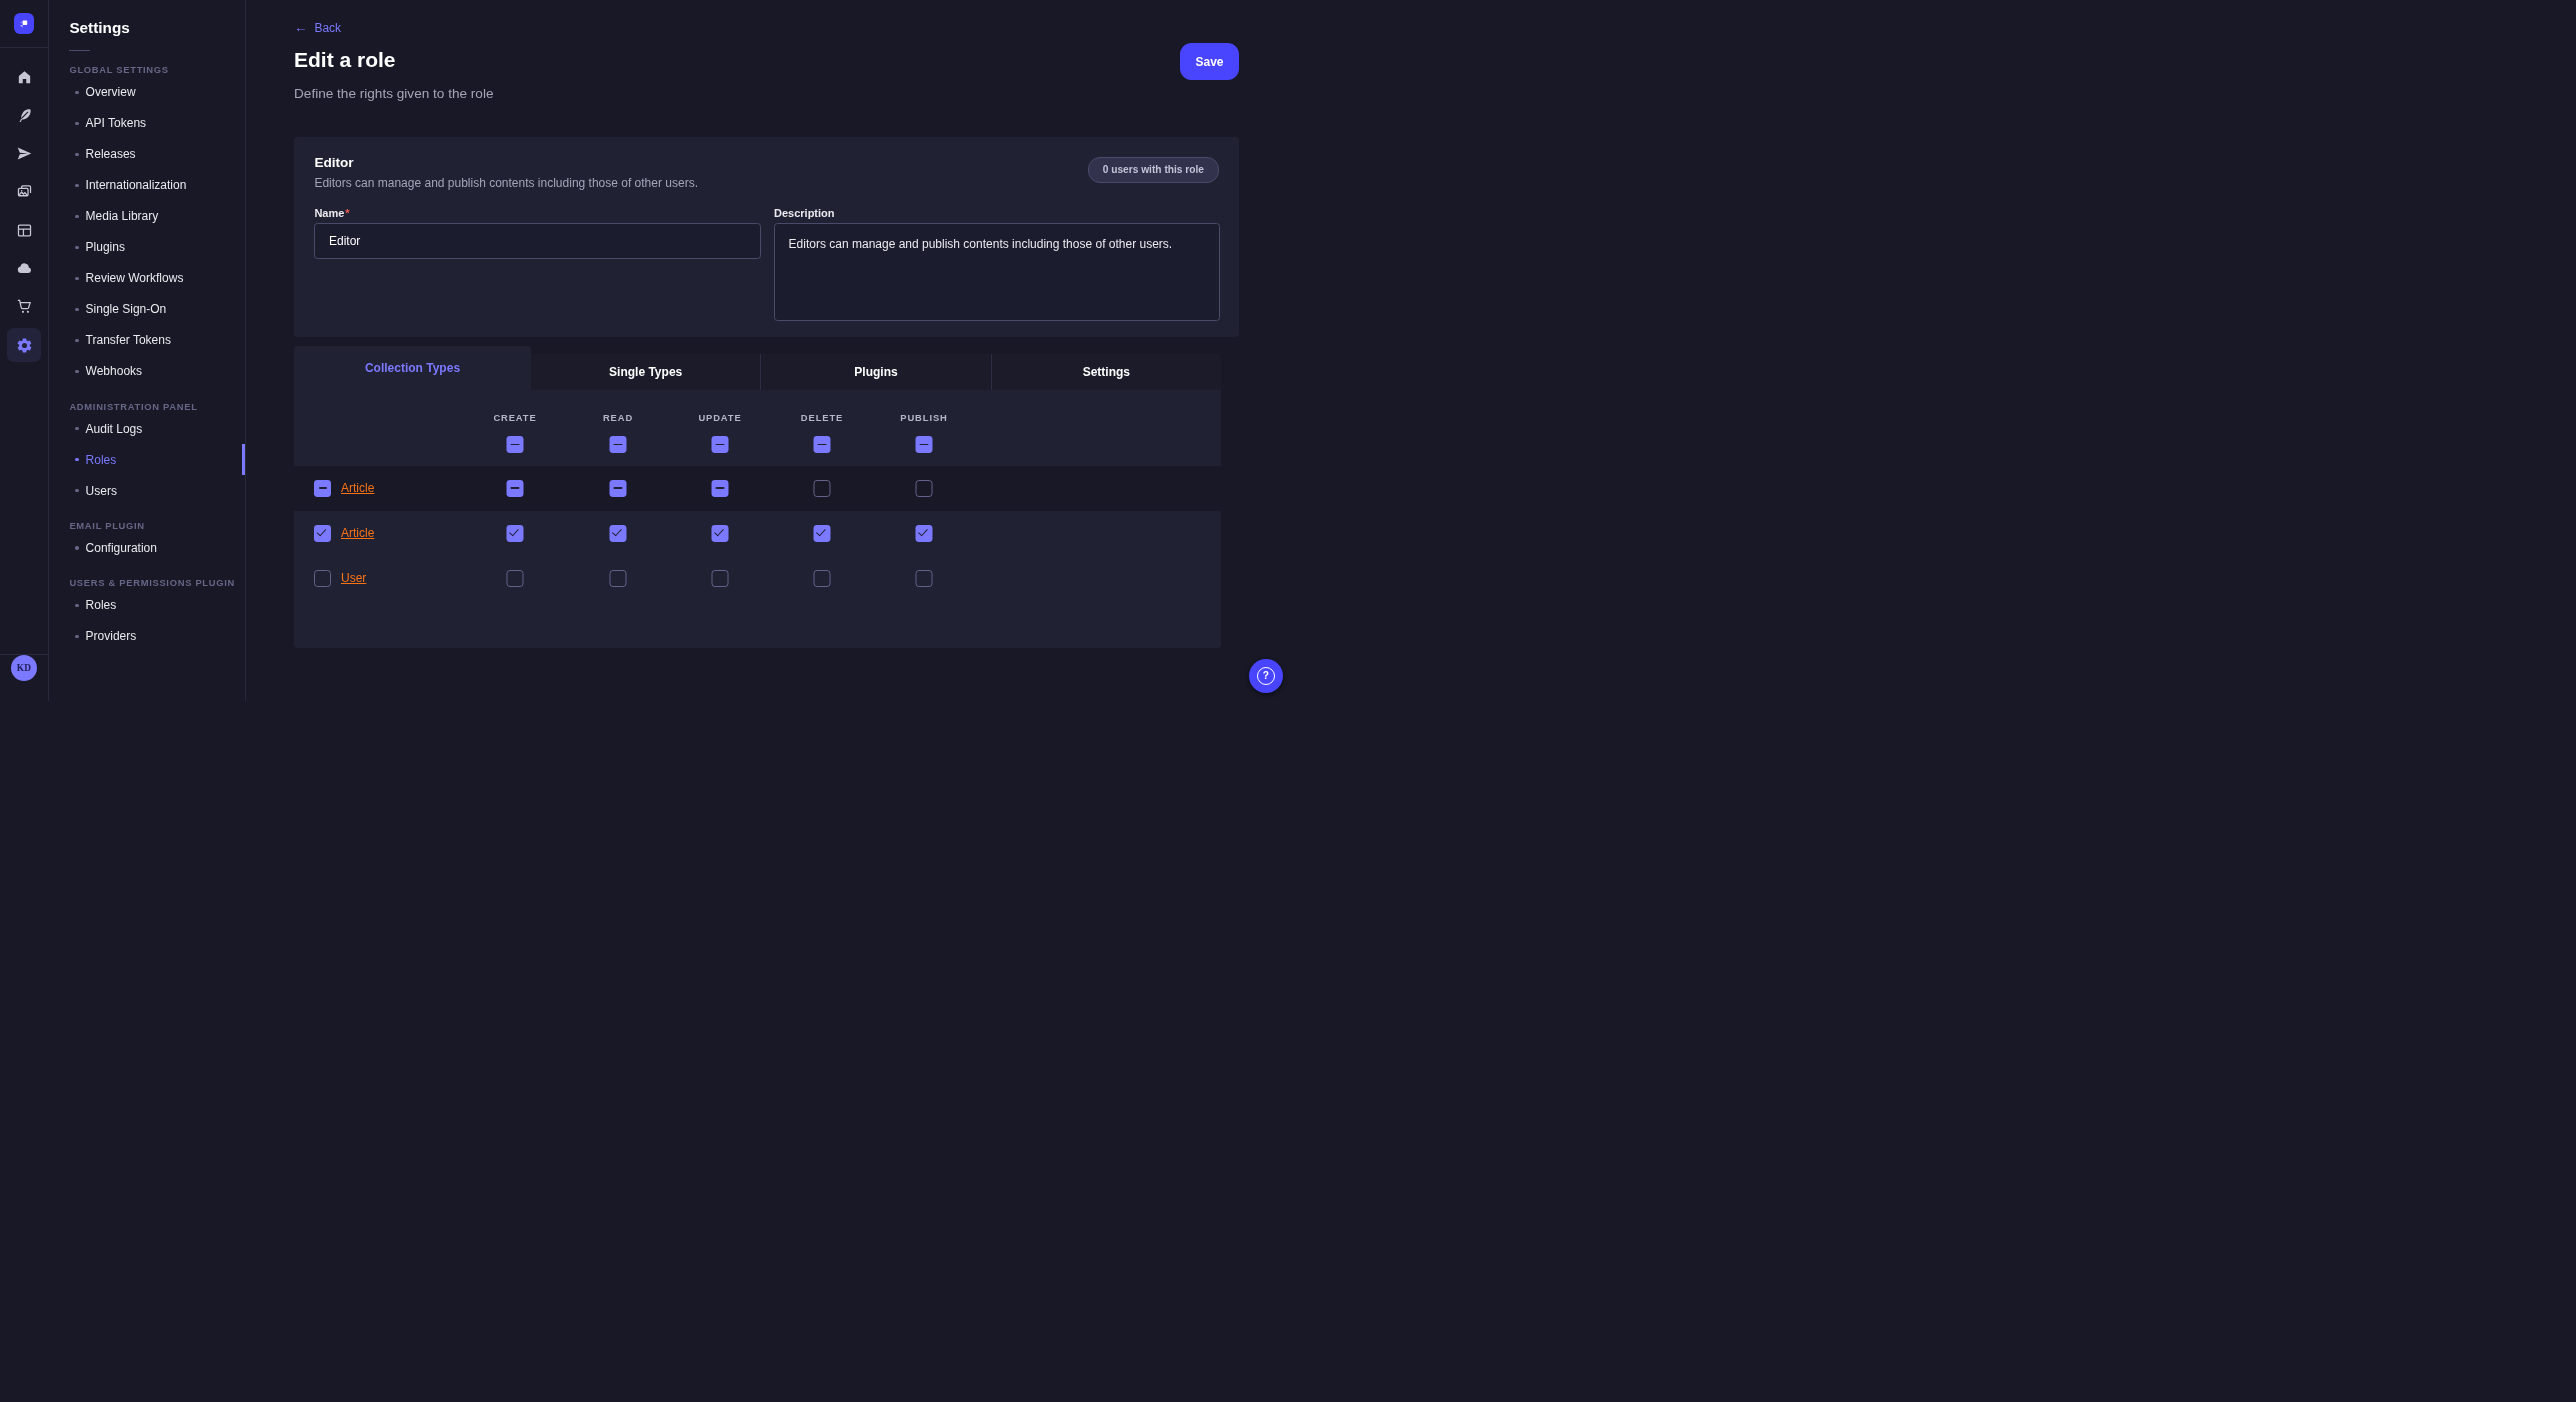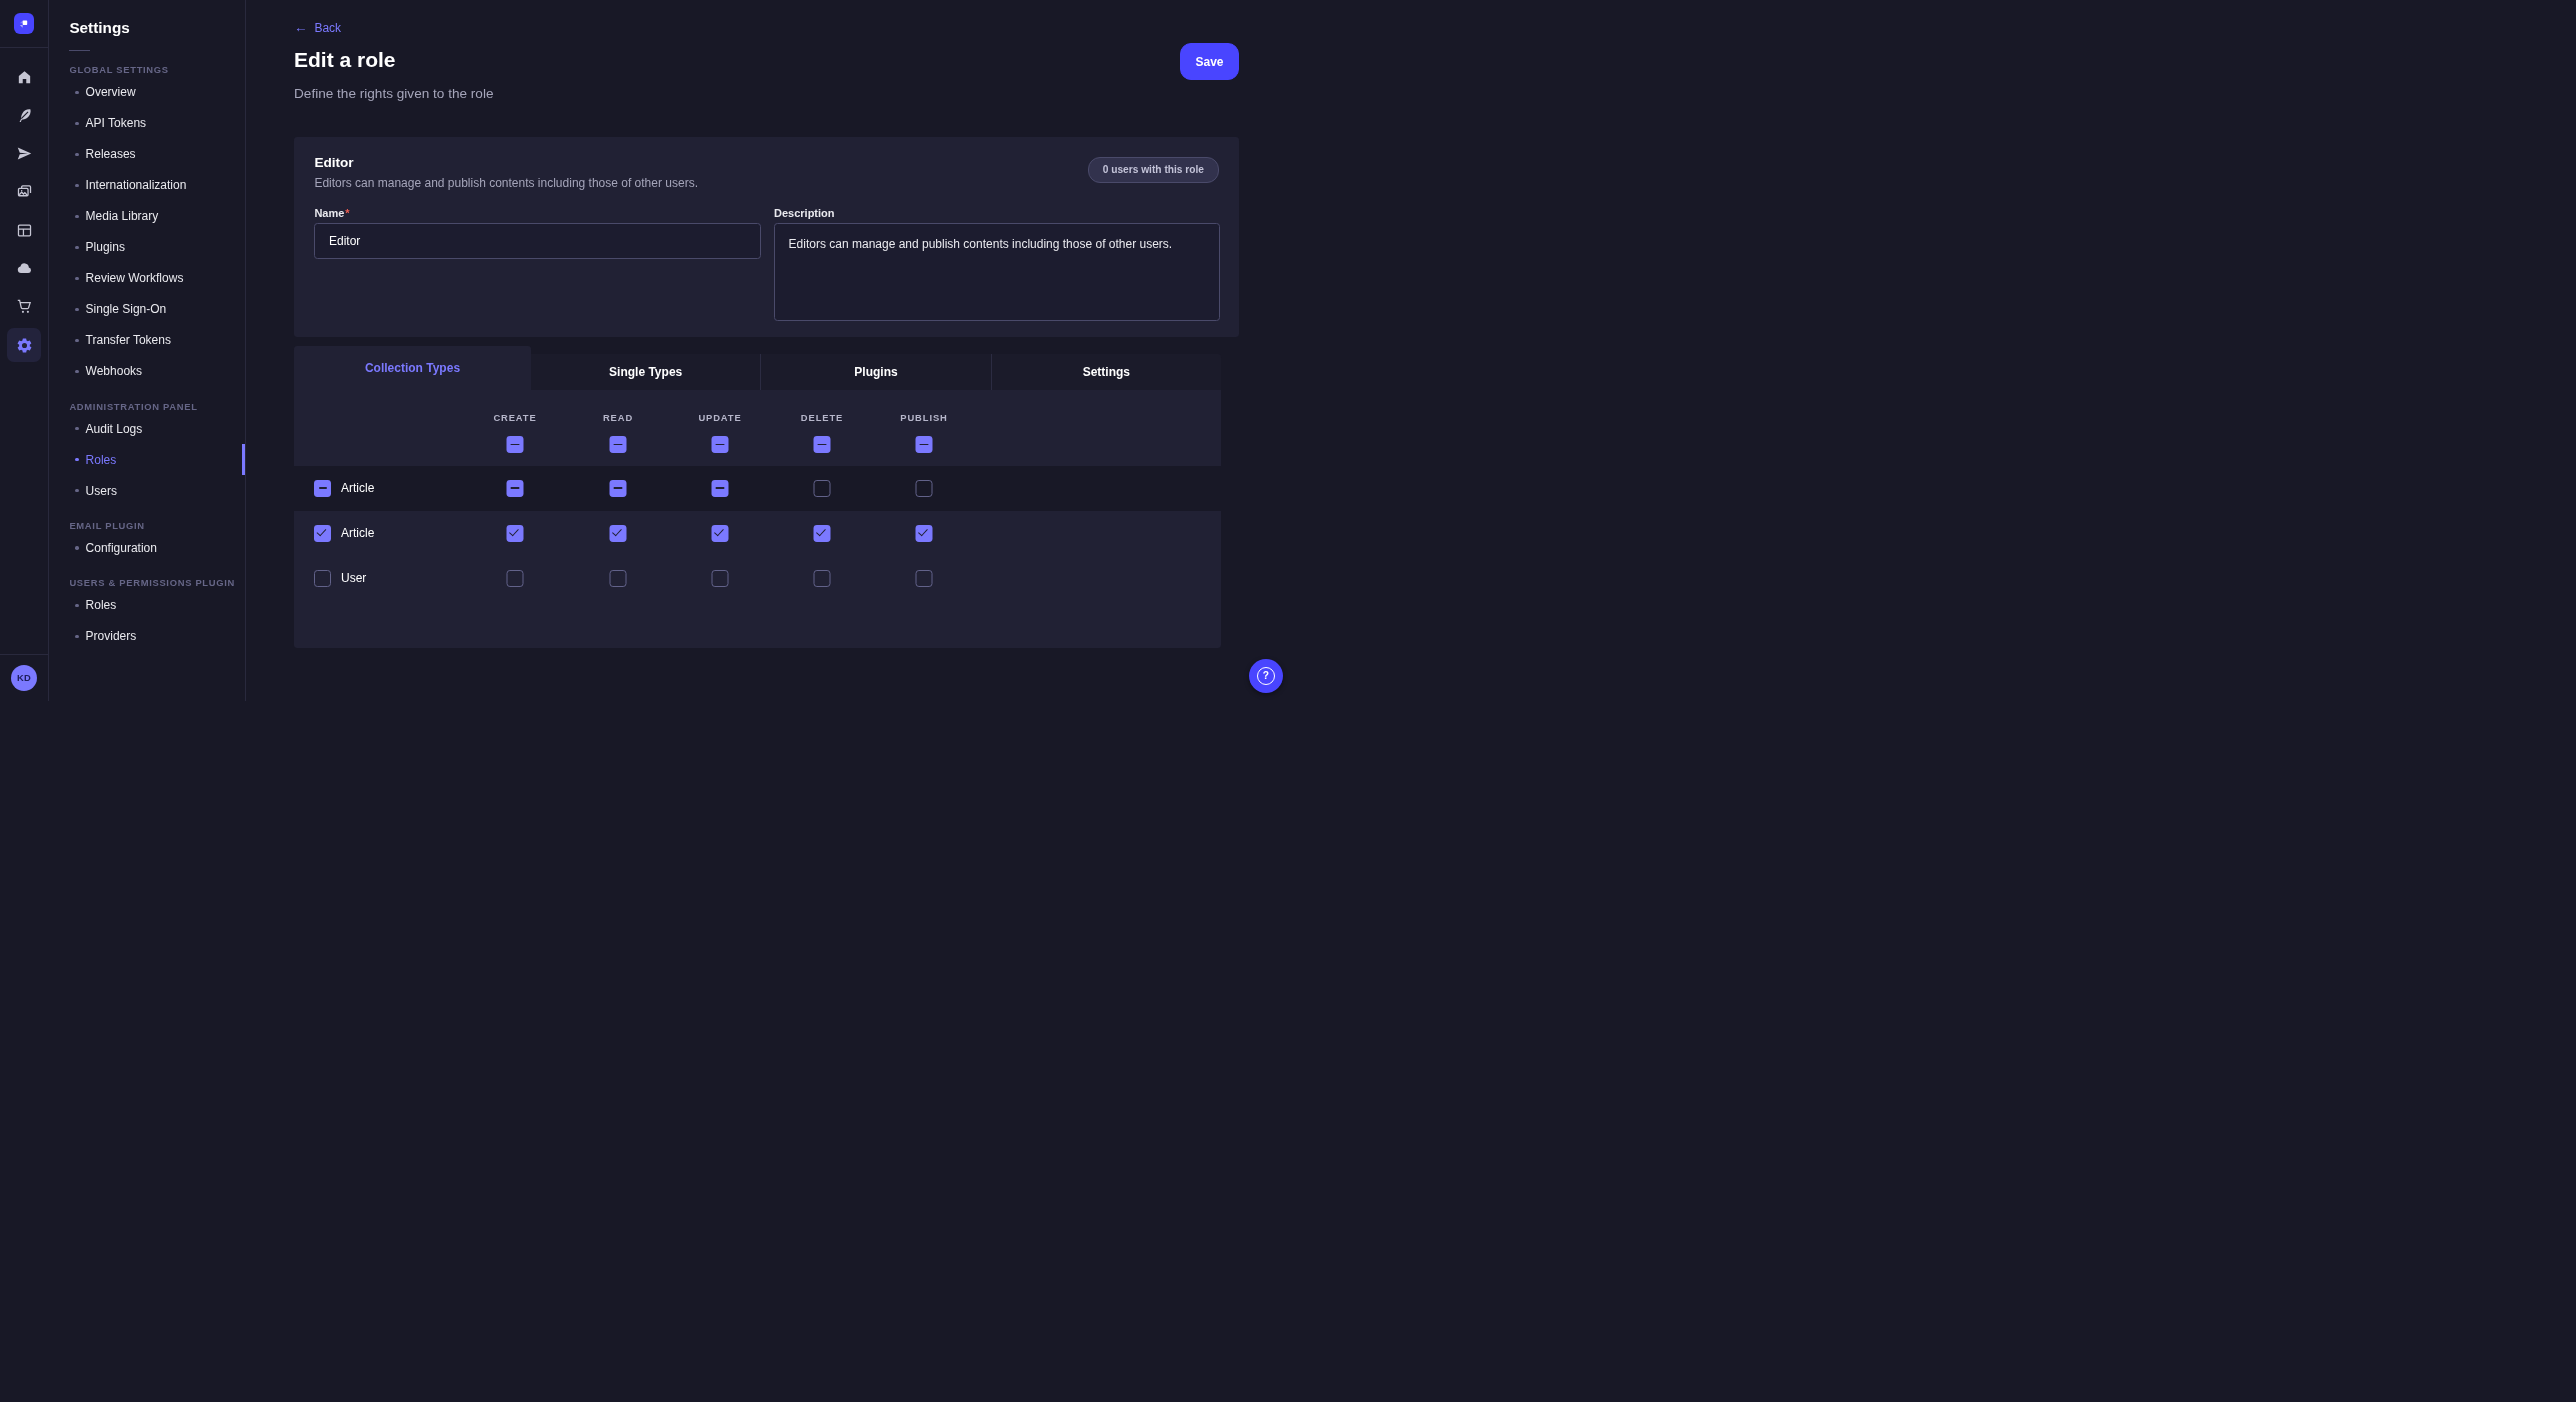--- a/index.html
+++ b/index.html
@@ -12,21 +12,21 @@
   .app { display:flex; width:1288px; height:701px; }
 
   
   .rail { width:49px; flex:0 0 49px; background:#181826; border-right:0.9px solid #29293d; display:flex; flex-direction:column; }
   .rail-logo-box { height:48px; border-bottom:0.9px solid #29293d; display:flex; align-items:center; justify-content:center; }
   .logo { width:20.4px; height:20.4px; border-radius:6px; background:#4945ff; display:flex; align-items:center; justify-content:center; cursor:pointer; }
   .rail-icons { flex:1; display:flex; flex-direction:column; align-items:center; padding-top:12px; gap:4.3px; }
   .rail-btn { width:34px; height:34px; border-radius:6.8px; display:flex; align-items:center; justify-content:center; cursor:pointer; }
   .rail-btn svg { width:17px; height:17px; }
   .rail-btn.active { background:#23233c; }
-  .rail-bottom { height:47px; border-top:0.9px solid #29293d; display:flex; align-items:center; justify-content:center; }
+  .rail-bottom { height:47px; border-top:0.9px solid #29293d; display:flex; justify-content:center;font-family:Liberation Serif, serif; }
   .avatar { width:26.4px; height:26.4px; border-radius:50%; background:#7b79ff; color:#1e1e5c; font-size:9.4px; font-weight:700; display:flex; align-items:center; justify-content:center; letter-spacing:0.3px; cursor:pointer; }
 
   
   .subnav { width:197px; flex:0 0 197px; background:#181826; border-right:0.9px solid #29293d; padding:19px 0 0 0; position:relative; overflow:hidden; }
   .subnav-title { font-size:15.3px; font-weight:700; color:#ffffff; padding-left:20.4px; }
   .subnav-divider { width:20.4px; height:0.9px; background:#4a4a6a; margin:12.8px 0 0 20.4px; }
   .nav-section { margin-top:13.6px; }
   .nav-section-label { font-size:9.4px; font-weight:700; letter-spacing:0.7px; color:#666687; padding-left:20.4px; margin:12px 0 1.7px 0; text-transform:uppercase; }
   .nav-item { position:relative; height:31px; display:flex; align-items:center; padding-left:26.4px; cursor:pointer; }
   .nav-item .bullet { width:3.4px; height:3.4px; border-radius:50%; background:#666687; margin-right:6.8px; flex:0 0 3.4px; }
@@ -59,21 +59,21 @@
   .tab-active { position:absolute; left:0; top:0; width:237px; height:44px; background:#212134; border-radius:3.4px 3.4px 0 0; display:flex; align-items:center; justify-content:center; font-size:12px; font-weight:700; color:#7b79ff; cursor:pointer; }
   .tabs-rest { position:absolute; left:237px; right:0; top:7.7px; height:37px; background:#1b1b2a; border-radius:0 3.4px 0 0; border-bottom:0.9px solid #2c2c42; display:flex; }
   .tab { flex:1; display:flex; align-items:center; justify-content:center; font-size:12px; font-weight:600; color:#ffffff; cursor:pointer; }
   .tab + .tab { border-left:0.9px solid #2c2c42; }
 
   .perm-table { position:absolute; left:0; right:0; top:44px; bottom:0; background:#212134; border-radius:0 0 3.4px 3.4px; overflow:hidden; }
   .perm-head { position:relative; height:76px; }
   .action-label { position:absolute; top:22px; transform:translateX(-50%); font-size:9.4px; font-weight:700; letter-spacing:0.9px; color:#b6b6ca; text-transform:uppercase; }
   .perm-row { position:relative; height:45px; }
   .perm-row.dark { background:#181826; }
-  .row-label { position:absolute; left:47px; top:0; line-height:45px; font-size:12px; color:#ffffff; }
+  .row-label { position:absolute; left:47px; top:0; line-height:45px; font-size:12px; color:#f97316;text-decoration:underline; }
 
   
   .cb { position:absolute; width:17px; height:17px; border-radius:3.4px; cursor:pointer; }
   .cb.center { transform:translateX(-50%); }
   .cb.unchecked { border:0.9px solid #62628a; background:transparent; }
   .cb.checked, .cb.indeterminate { background:#7b79ff; }
   .cb.checked::after { content:''; position:absolute; left:5.1px; top:2.6px; width:4.3px; height:7.7px; border-right:1.7px solid #212134; border-bottom:1.7px solid #212134; transform:rotate(43deg); }
   .cb.indeterminate::after { content:''; position:absolute; left:4.3px; top:7.7px; width:8.5px; height:1.7px; border-radius:0.9px; background:#212134; }
 
   

